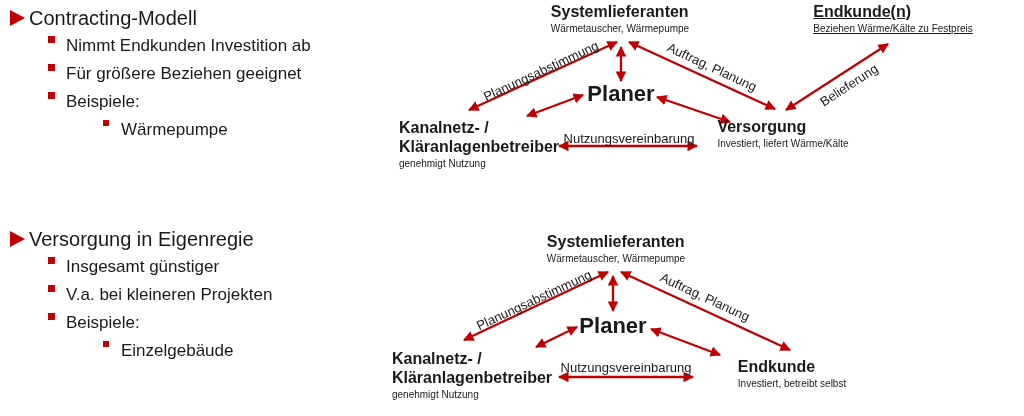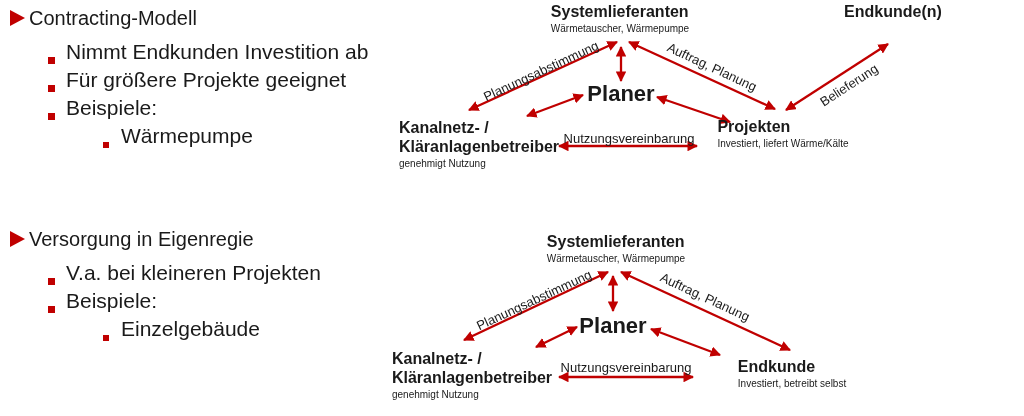--- a/index.html
+++ b/index.html
@@ -7,33 +7,33 @@
   body { font-family: "Liberation Sans", sans-serif; background:#fff; color:var(--text); }
   .slide { position:relative; width:1024px; height:416px; background:#ffffff; overflow:hidden; }
 
   
   .bullets { position:absolute; left:10px; width:395px; }
   .sec-contracting { top:6px; }
   .sec-eigenregie { top:227px; }
   .sec-title { display:flex; align-items:center; font-size:20px; line-height:24px; margin-bottom:6px; color:var(--text); }
   .tri { width:0; height:0; border-left:15px solid var(--red); border-top:8px solid transparent;
          border-bottom:8px solid transparent; margin-right:4px; flex:none; }
-  .li { display:flex; align-items:flex-end; height:28px; padding-left:38px; font-size:21px; color:var(--text); }
+  .li { display:flex; align-items:flex-start; height:28px; padding-left:38px; font-size:17px; color:var(--text); }
   .li .sq { width:7px; height:7px; background:var(--red); margin-right:11px; flex:none; }
   .li.ex { padding-left:93px; }
   .li.ex .sq { width:6px; height:6px; margin-right:12px; }
 
   
   .node { position:absolute; text-align:left; transform:translateX(-50%); white-space:nowrap; }
   .nl { font-weight:bold; font-size:16px; line-height:19px; color:var(--text); }
   .node.planner .nl { font-size:22px; }
   .ns { font-size:10px; line-height:14px; margin-top:1px; color:var(--text); }
 
   .n-supplier-t    { left:620px; top:2px; }
-  .n-endcustomer-t { left:893px; top:2px; }
+  .n-endcustomer-t { left:893px; top:2px;text-decoration:underline; }
   .n-planner-t     { left:621px; top:84px; }
   .n-network-t     { left:479px; top:118px; }
   .n-contractor-t  { left:783px; top:117px; }
 
   .n-supplier-b    { left:616px; top:232px; }
   .n-planner-b     { left:613px; top:316px; }
   .n-network-b     { left:472px; top:349px; }
   .n-endcustomer-b { left:792px; top:357px; }
 
   
@@ -61,36 +61,40 @@
     <div class="sec-title">
       <span class="tri"></span>
       <span>Contracting-Modell</span>
     </div>
     <div class="li">
       <span class="sq"></span>
       <span>Nimmt Endkunden Investition ab</span>
     </div>
     <div class="li">
       <span class="sq"></span>
-      <span>Für größere Projekte geeignet</span>
+      <span>Für größere Beziehen geeignet</span>
     </div>
     <div class="li">
       <span class="sq"></span>
       <span>Beispiele:</span>
     </div>
     <div class="li ex">
       <span class="sq"></span>
       <span>Wärmepumpe</span>
     </div>
   </div>
 
   <div class="bullets sec-eigenregie">
     <div class="sec-title">
       <span class="tri"></span>
       <span>Versorgung in Eigenregie</span>
+    </div>
+    <div class="li">
+      <span class="sq"></span>
+      <span>Insgesamt günstiger</span>
     </div>
     <div class="li">
       <span class="sq"></span>
       <span>V.a. bei kleineren Projekten</span>
     </div>
     <div class="li">
       <span class="sq"></span>
       <span>Beispiele:</span>
     </div>
     <div class="li ex">
@@ -121,31 +125,32 @@
     <line x1="651" y1="329" x2="720" y2="355" marker-start="url(#ah)" marker-end="url(#ah)"></line>
     <line x1="559" y1="377" x2="693" y2="377" marker-start="url(#ah)" marker-end="url(#ah)"></line>
   </svg>
 
   <div class="node n-supplier-t">
     <div class="nl">Systemlieferanten</div>
     <div class="ns">Wärmetauscher, Wärmepumpe</div>
   </div>
   <div class="node n-endcustomer-t">
     <div class="nl">Endkunde(n)</div>
+    <div class="ns">Beziehen Wärme/Kälte zu Festpreis</div>
   </div>
   <div class="node planner n-planner-t">
     <div class="nl">Planer</div>
   </div>
   <div class="node n-network-t">
     <div class="nl">Kanalnetz- /</div>
     <div class="nl">Kläranlagenbetreiber</div>
     <div class="ns">genehmigt Nutzung</div>
   </div>
   <div class="node n-contractor-t">
-    <div class="nl">Projekten</div>
+    <div class="nl">Versorgung</div>
     <div class="ns">Investiert, liefert Wärme/Kälte</div>
   </div>
 
   <div class="elbl lbl-plan-t">Planungsabstimmung</div>
   <div class="elbl lbl-order-t">Auftrag, Planung</div>
   <div class="elbl lbl-deliv-t">Belieferung</div>
   <div class="elbl lbl-usage-t">Nutzungsvereinbarung</div>
 
   <div class="node n-supplier-b">
     <div class="nl">Systemlieferanten</div>

